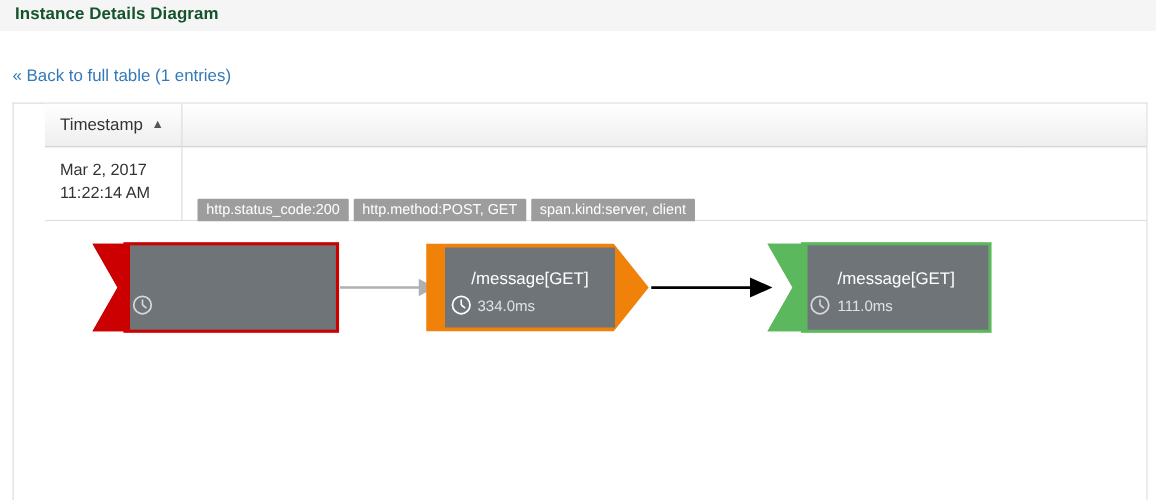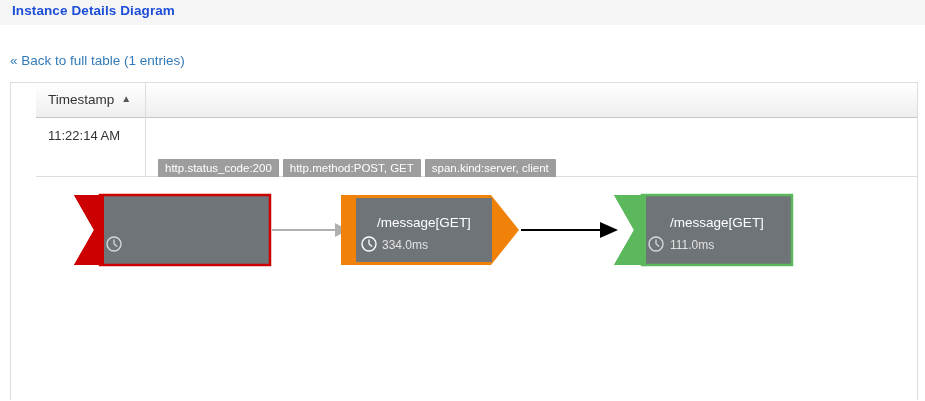--- a/index.html
+++ b/index.html
@@ -26,21 +26,21 @@
     height: 25px;
     background: #f5f5f5;
     box-sizing: border-box;
   }
   .panel-header-title {
     position: absolute;
     left: 12px;
     top: 3px;
     font-size: 13.5px;
     font-weight: bold;
-    color: #1d4ed8;
+    color: #14532d;
     letter-spacing: 0.1px;
   }
 
   
   .back-link {
     position: absolute;
     left: 10px;
     top: 53px;
     font-size: 13.5px;
     color: #337ab7;
@@ -190,20 +190,21 @@
 <div class="table-wrap">
 
   <div class="thead">
     <div class="th th-timestamp">
       <span>Timestamp</span><span class="sort-caret">▲</span>
     </div>
   </div>
 
   <div class="row-data">
     <div class="cell-timestamp">
+      <div>Mar 2, 2017</div>
       <div>11:22:14 AM</div>
     </div>
     <div class="cell-props">
       <span class="prop-badge">http.status_code:200</span><span class="prop-badge">http.method:POST, GET</span><span class="prop-badge">span.kind:server, client</span>
     </div>
   </div>
 
   <div class="row-diagram">
     <div class="diagram-canvas">
 

